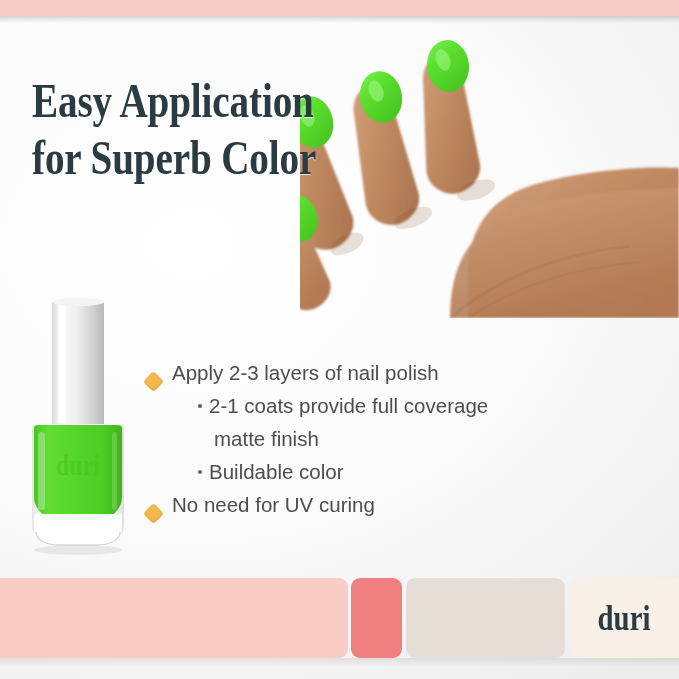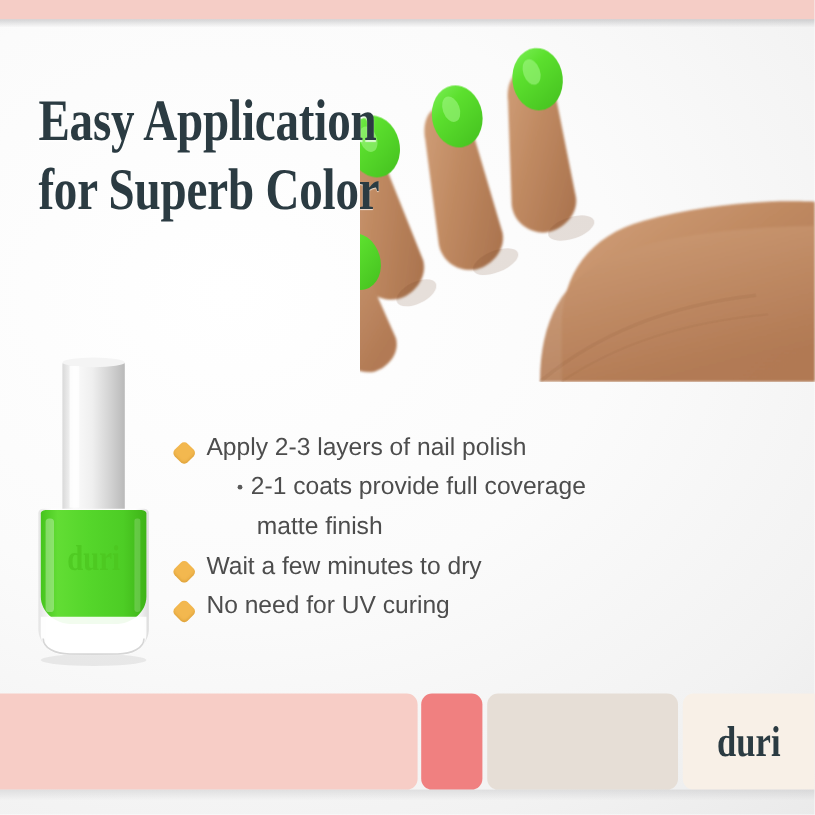--- a/index.html
+++ b/index.html
@@ -82,21 +82,21 @@
     left: 146px;
     top: 356px;
     width: 430px;
     color: #4d4d4d;
     font-size: 20.5px;
     line-height: 33px;
     font-weight: 300;
   }
   .b-row {
     display: flex;
-    align-items: center;
+    align-items: flex-end;
     gap: 11px;
     min-height: 33px;
   }
   .b-diamond {
     flex: 0 0 auto;
     width: 15px;
     height: 15px;
     margin-top: 9px;
     background: #f3b84f;
     border-radius: 4px;
@@ -317,25 +317,25 @@
       <span class="b-text">Apply 2-3 layers of nail polish</span>
     </div>
 
     <div class="b-sub">
       <span class="b-dot"></span>
       <span class="b-sub-text">2-1 coats provide full coverage</span>
     </div>
 
     <div class="b-cont">matte finish</div>
 
-
-    <div class="b-row">
-      <span class="b-diamond"></span>
-      <span class="b-text">Wait a few minutes to dry</span>
+    <div class="b-sub">
+      <span class="b-dot"></span>
+      <span class="b-sub-text">Buildable color</span>
     </div>
+
 
     <div class="b-row">
       <span class="b-diamond"></span>
       <span class="b-text">No need for UV curing</span>
     </div>
 
   </div>
 
   <div class="swatch-bar">
     <div class="sw sw-pink"></div>

